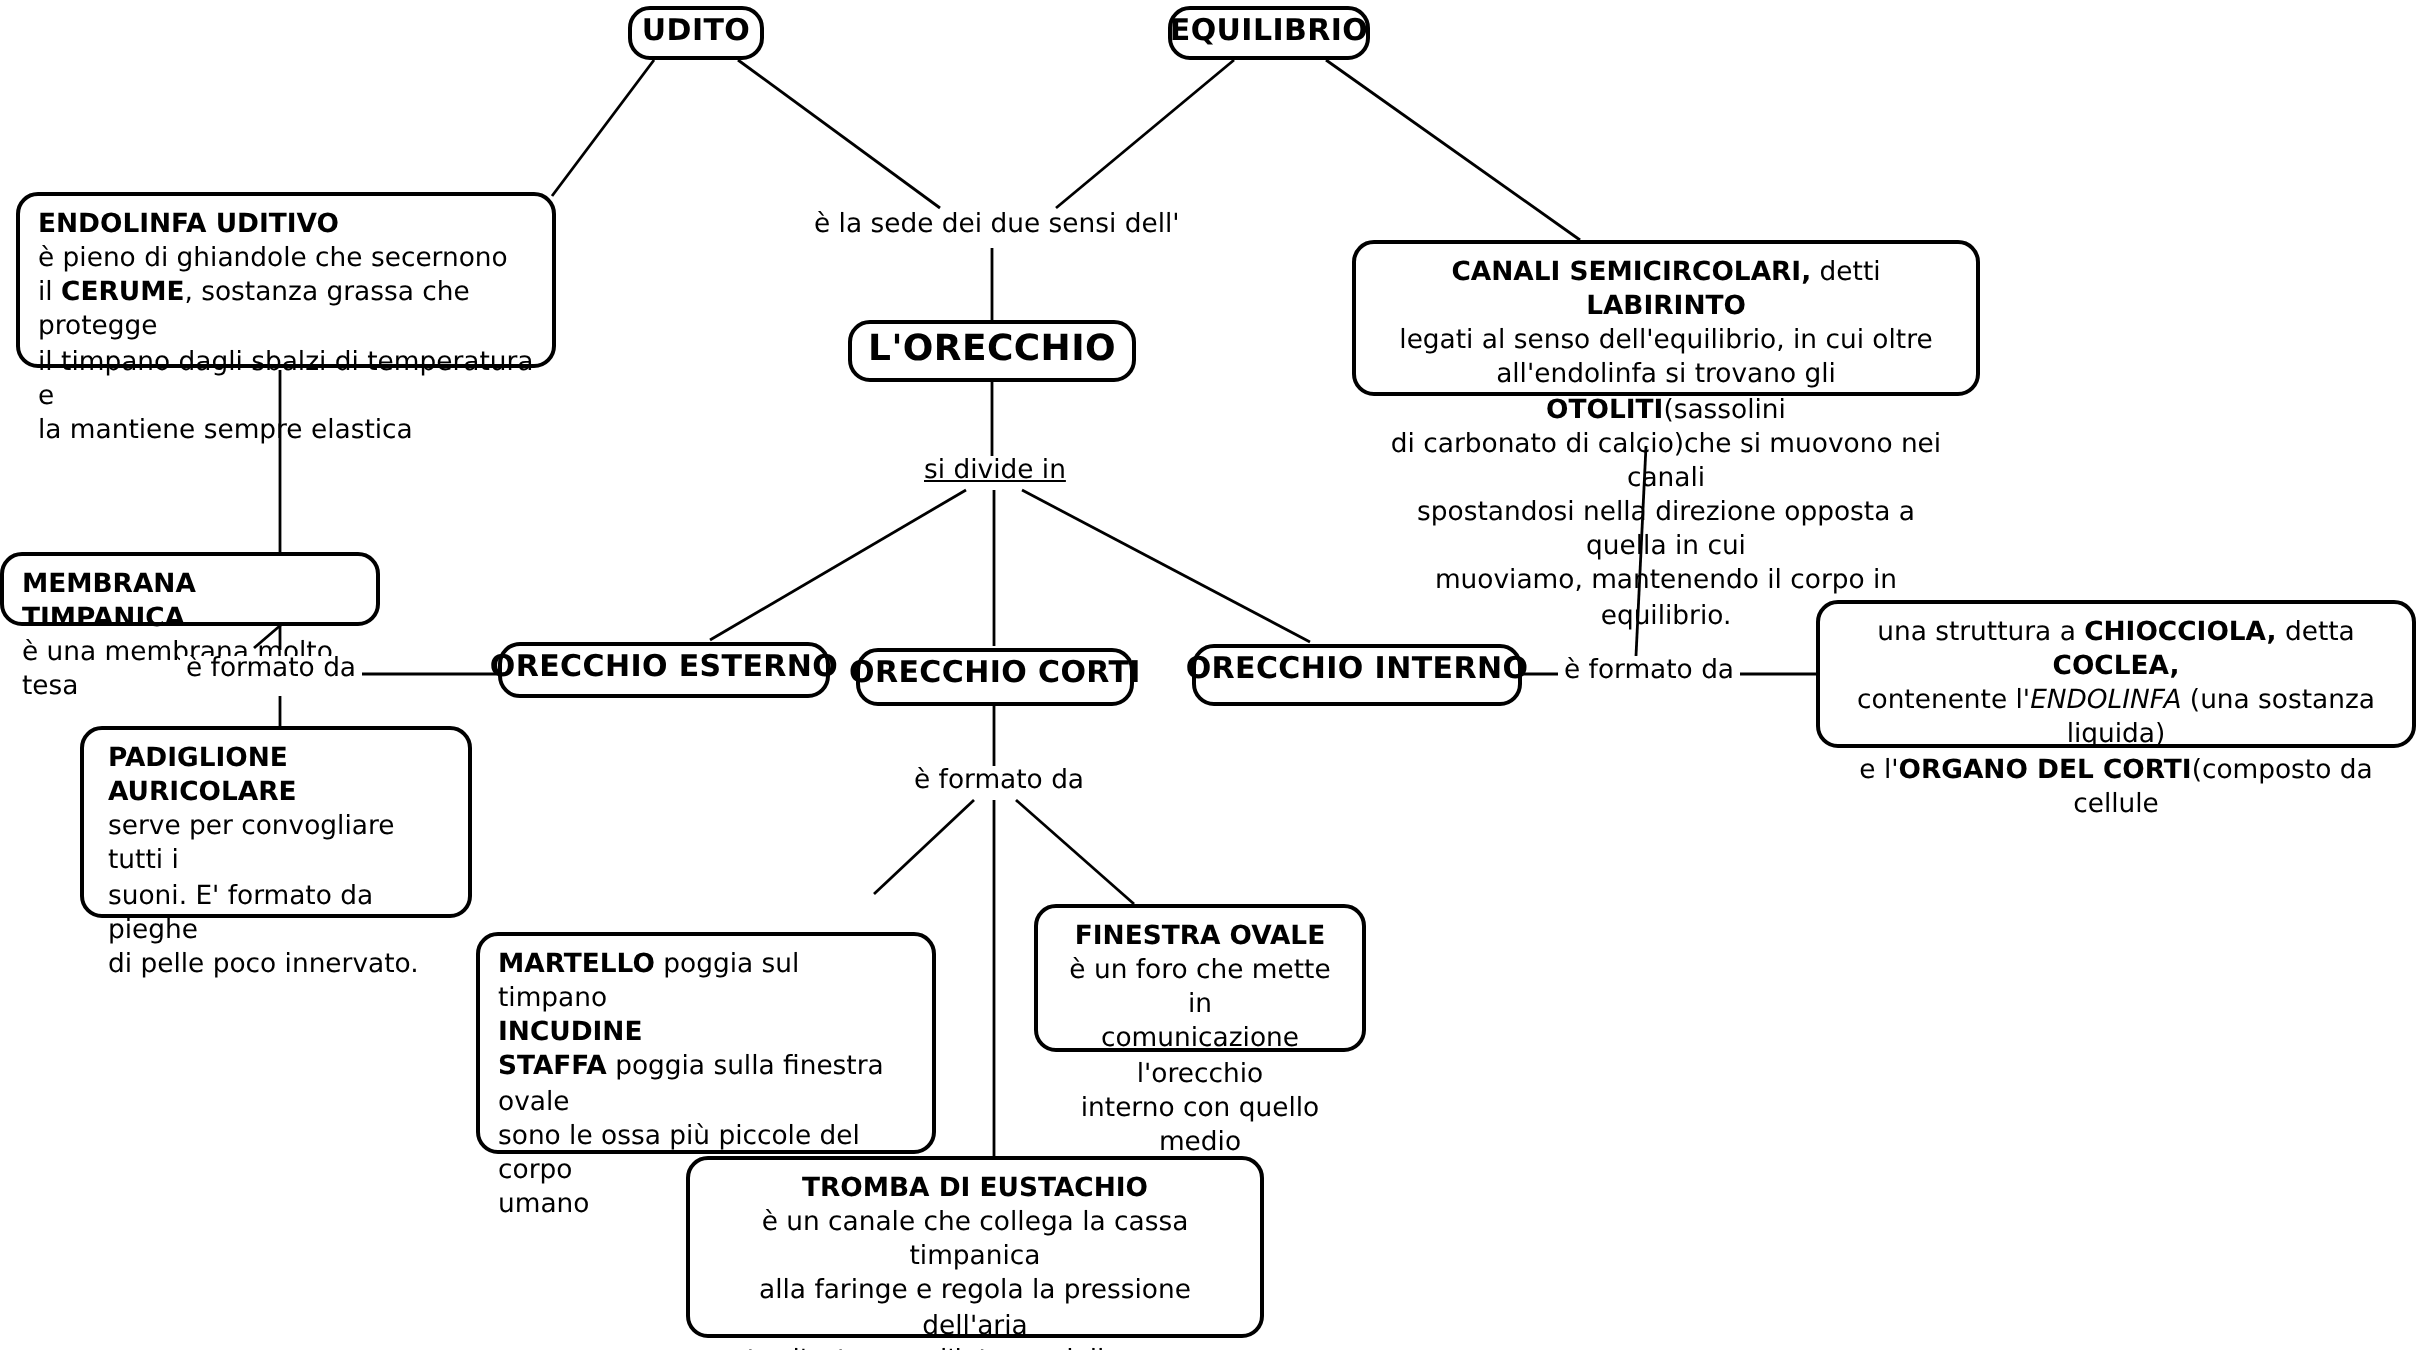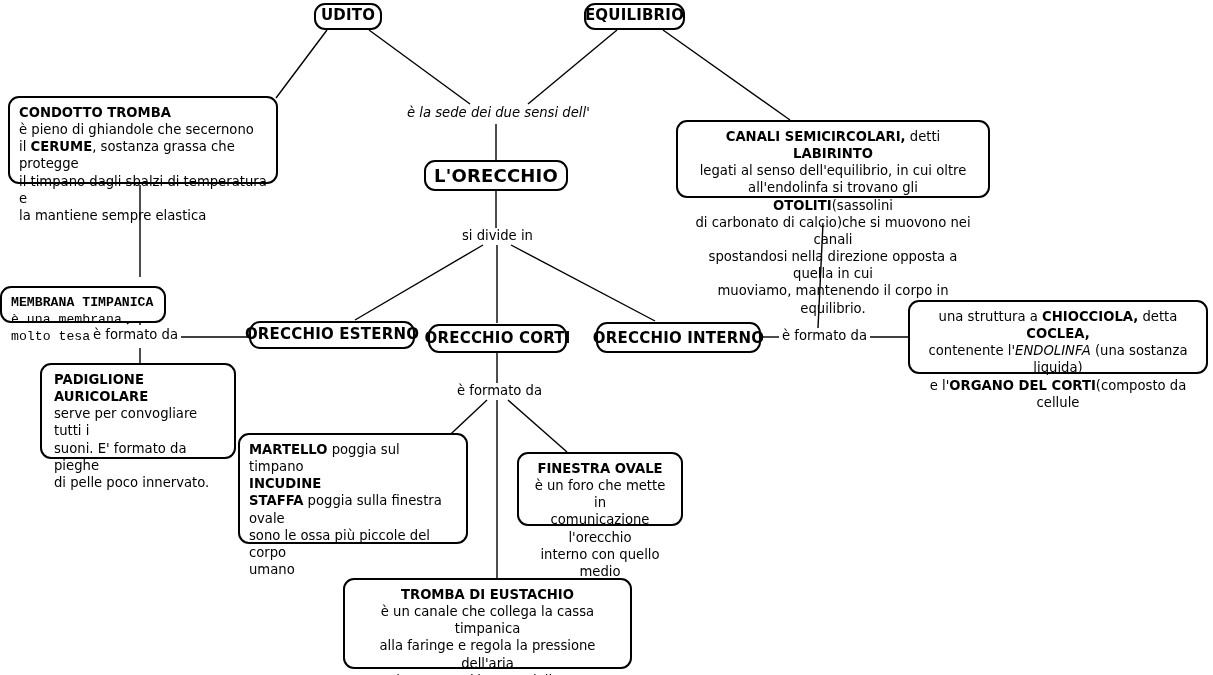--- a/index.html
+++ b/index.html
@@ -31,21 +31,21 @@
     fill: none;
   }
   .node {
     position: absolute;
     box-sizing: border-box;
     border: 2px solid #000000;
     border-radius: 11px;
     background: #ffffff;
     color: #000000;
     display: flex;
-    align-items: flex-end;
+    align-items: flex-start;
     justify-content: center;
     line-height: 1.18;
   }
   .node.term {
     font-weight: bold;
     font-size: 15px;
     letter-spacing: 0.2px;
     padding: 2px 12px 3px 12px;
     white-space: nowrap;
   }
@@ -129,37 +129,37 @@
 
   <div class="node term" style="left:584px; top:3px; width:101px; height:27px;">
     <span>EQUILIBRIO</span>
   </div>
 
   <div class="node term" style="left:424px; top:160px; width:144px; height:31px; font-size:18px;">
     <span>L'ORECCHIO</span>
   </div>
 
   <div class="node desc left-text" style="left:8px; top:96px; width:270px; height:88px;">
-    <div class="ttl">CONDOTTO TROMBA</div>
+    <div class="ttl">ENDOLINFA UDITIVO</div>
     <div>è pieno di ghiandole che secernono</div>
     <div><span>il </span><b>CERUME</b><span>, sostanza grassa che protegge</span></div>
     <div>il timpano dagli sbalzi di temperatura e</div>
     <div>la mantiene sempre elastica</div>
   </div>
 
   <div class="node desc center-text" style="left:676px; top:120px; width:314px; height:78px;">
     <div><b>CANALI SEMICIRCOLARI,</b><span> detti </span><b>LABIRINTO</b></div>
     <div>legati al senso dell'equilibrio, in cui oltre</div>
     <div><span>all'endolinfa si trovano gli </span><b>OTOLITI</b><span>(sassolini</span></div>
     <div>di carbonato di calcio)che si muovono nei canali</div>
     <div>spostandosi nella direzione opposta a quella in cui</div>
     <div>muoviamo, mantenendo il corpo in equilibrio.</div>
   </div>
 
-  <div class="node desc left-text" style="left:0px; top:286px; width:166px; height:37px;font-family:Liberation Mono, monospace;">
+  <div class="node desc left-text" style="left:0px; top:276px; width:190px; height:37px;">
     <div class="ttl">MEMBRANA TIMPANICA</div>
     <div>è una membrana molto tesa</div>
   </div>
 
   <div class="node desc left-text" style="left:40px; top:363px; width:196px; height:96px; padding-left:12px;">
     <div class="ttl">PADIGLIONE AURICOLARE</div>
     <div>serve per convogliare tutti i</div>
     <div>suoni. E' formato da pieghe</div>
     <div>di pelle poco innervato.</div>
   </div>
@@ -175,21 +175,21 @@
   <div class="node term" style="left:596px; top:322px; width:165px; height:31px;">
     <span>ORECCHIO INTERNO</span>
   </div>
 
   <div class="node desc center-text" style="left:908px; top:300px; width:300px; height:74px;">
     <div><span>una struttura a </span><b>CHIOCCIOLA,</b><span> detta </span><b>COCLEA,</b></div>
     <div><span>contenente l'</span><i>ENDOLINFA</i><span> (una sostanza liquida)</span></div>
     <div><span>e l'</span><b>ORGANO DEL CORTI</b><span>(composto da cellule</span></div>
   </div>
 
-  <div class="node desc left-text" style="left:238px; top:433px; width:230px; height:111px;">
+  <div class="node desc left-text" style="left:238px; top:466px; width:230px; height:111px;">
     <div><b>MARTELLO</b><span> poggia sul timpano</span></div>
     <div><b>INCUDINE</b></div>
     <div><b>STAFFA</b><span> poggia sulla finestra ovale</span></div>
     <div>sono le ossa più piccole del corpo</div>
     <div>umano</div>
   </div>
 
   <div class="node desc center-text" style="left:517px; top:452px; width:166px; height:74px;">
     <div class="ttl">FINESTRA OVALE</div>
     <div>è un foro che mette in</div>
@@ -197,23 +197,23 @@
     <div>interno con quello medio</div>
   </div>
 
   <div class="node desc center-text" style="left:343px; top:578px; width:289px; height:91px;">
     <div class="ttl">TROMBA DI EUSTACHIO</div>
     <div>è un canale che collega la cassa timpanica</div>
     <div>alla faringe e regola la pressione dell'aria</div>
     <div>tra l'esterno e l'interno della cassa timpanica</div>
   </div>
 
-  <div class="edge-label" style="left:404px; top:106px;font-style:italic;">è la sede dei due sensi dell'</div>
-
-  <div class="edge-label" style="left:459px; top:229px;">si divide in</div>
+  <div class="edge-label" style="left:404px; top:106px;">è la sede dei due sensi dell'</div>
+
+  <div class="edge-label" style="left:459px; top:229px;text-decoration:underline;">si divide in</div>
 
   <div class="edge-label" style="left:90px; top:328px;">è formato da</div>
 
   <div class="edge-label" style="left:454px; top:384px;">è formato da</div>
 
   <div class="edge-label" style="left:779px; top:329px;">è formato da</div>
 
 </div>
 
 </body></html>

